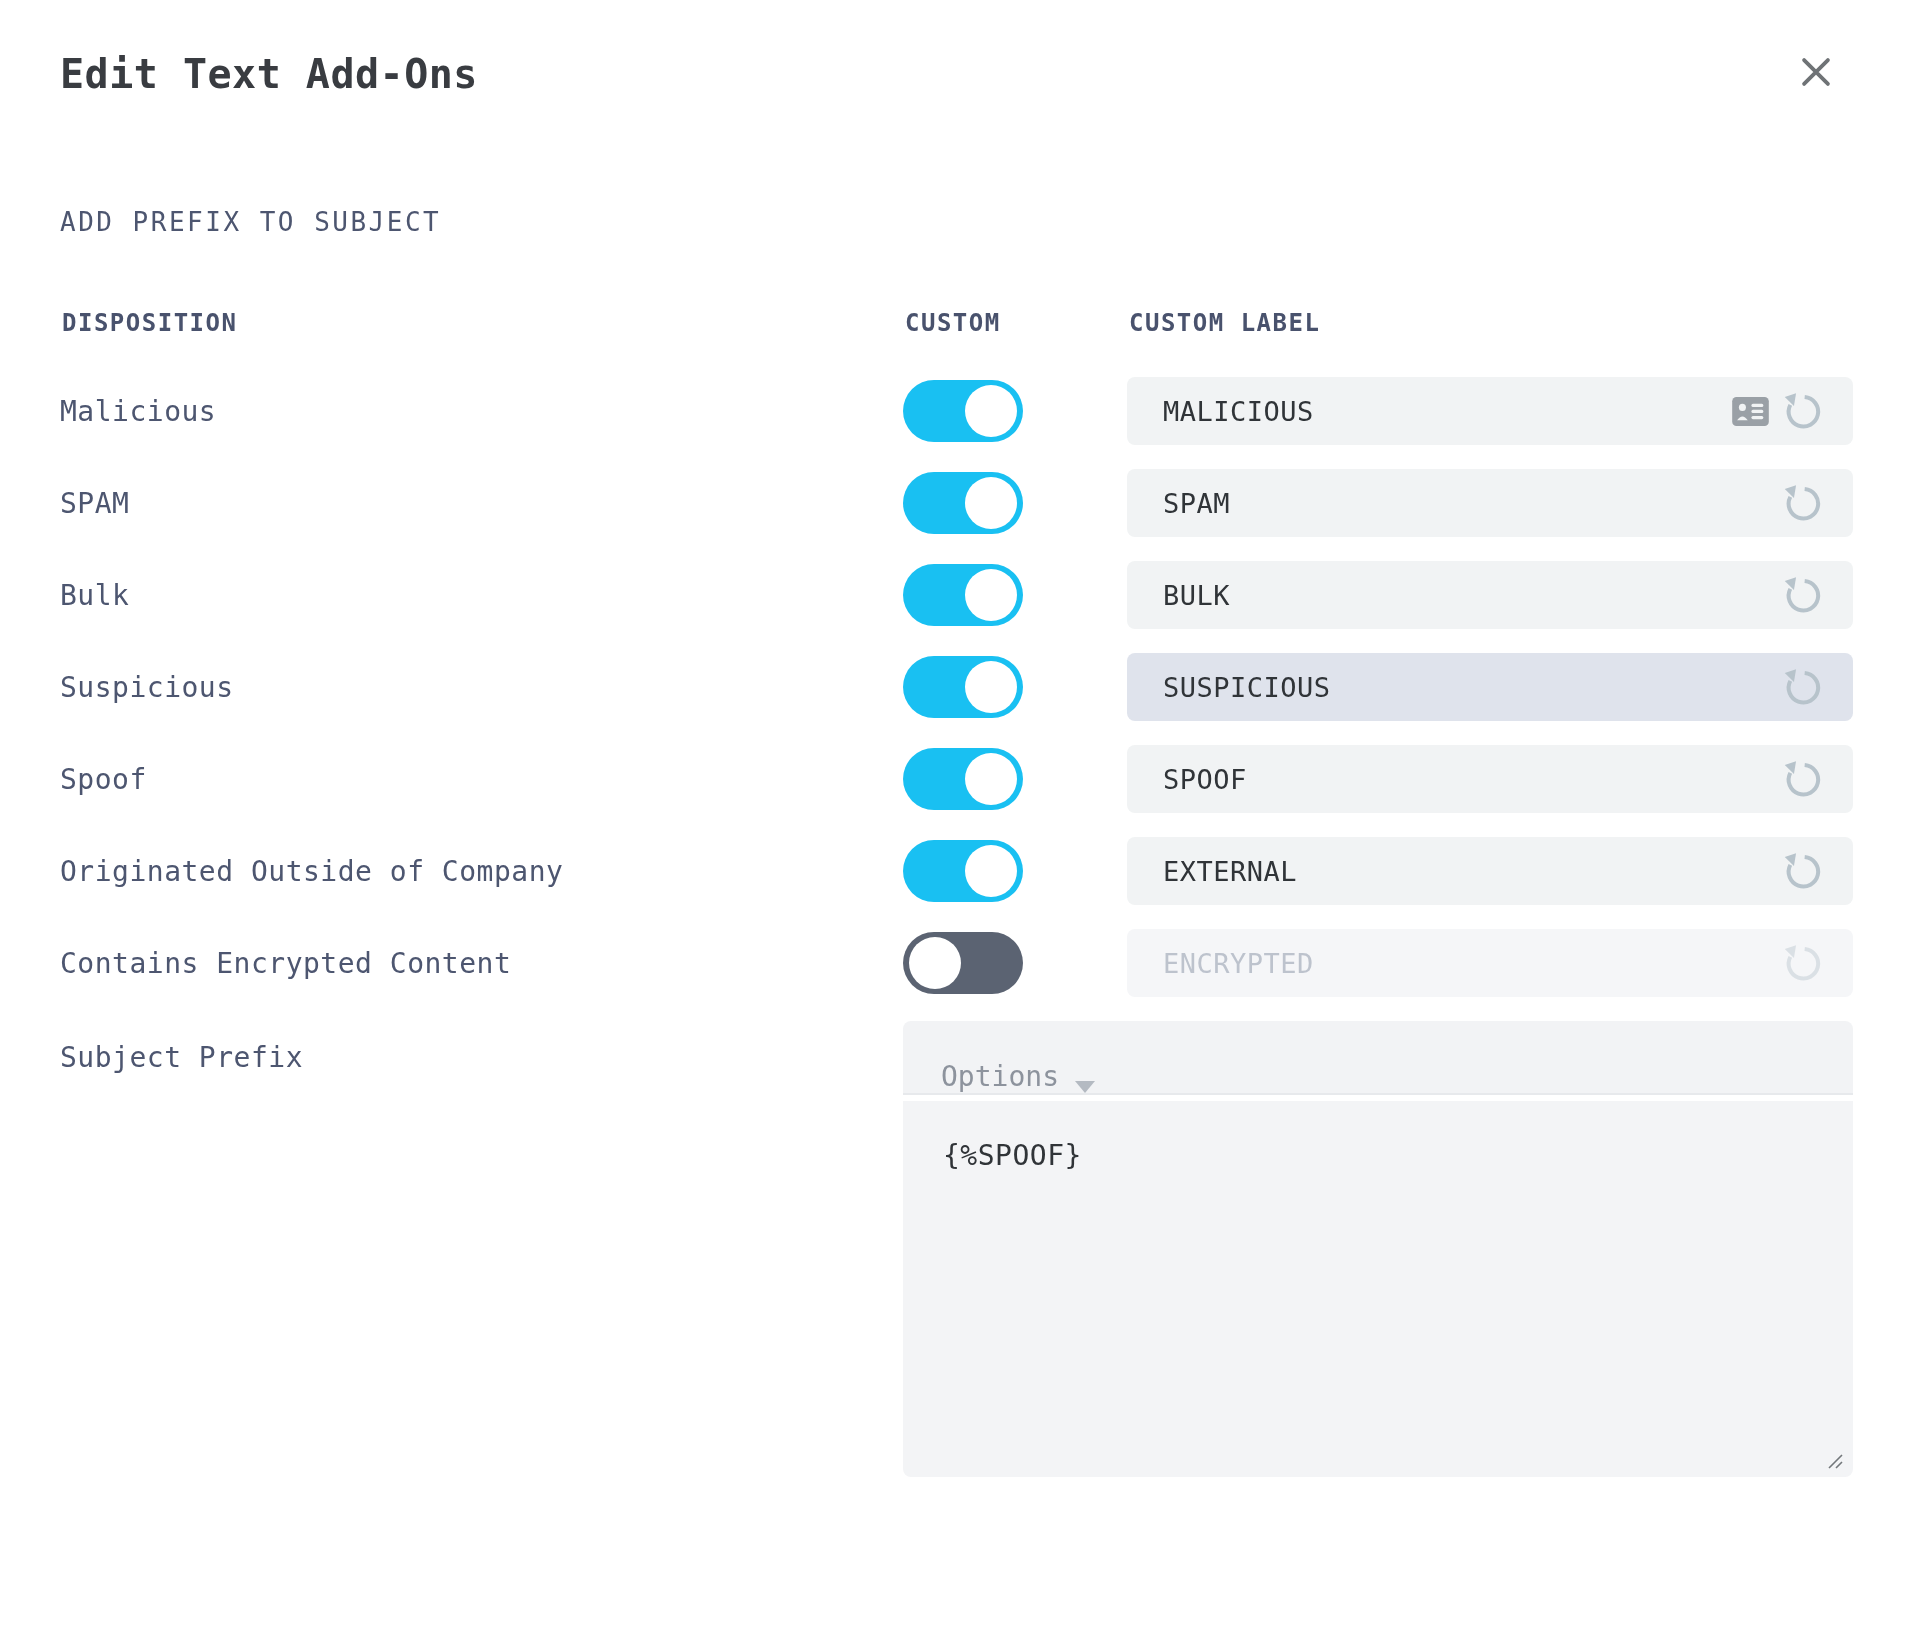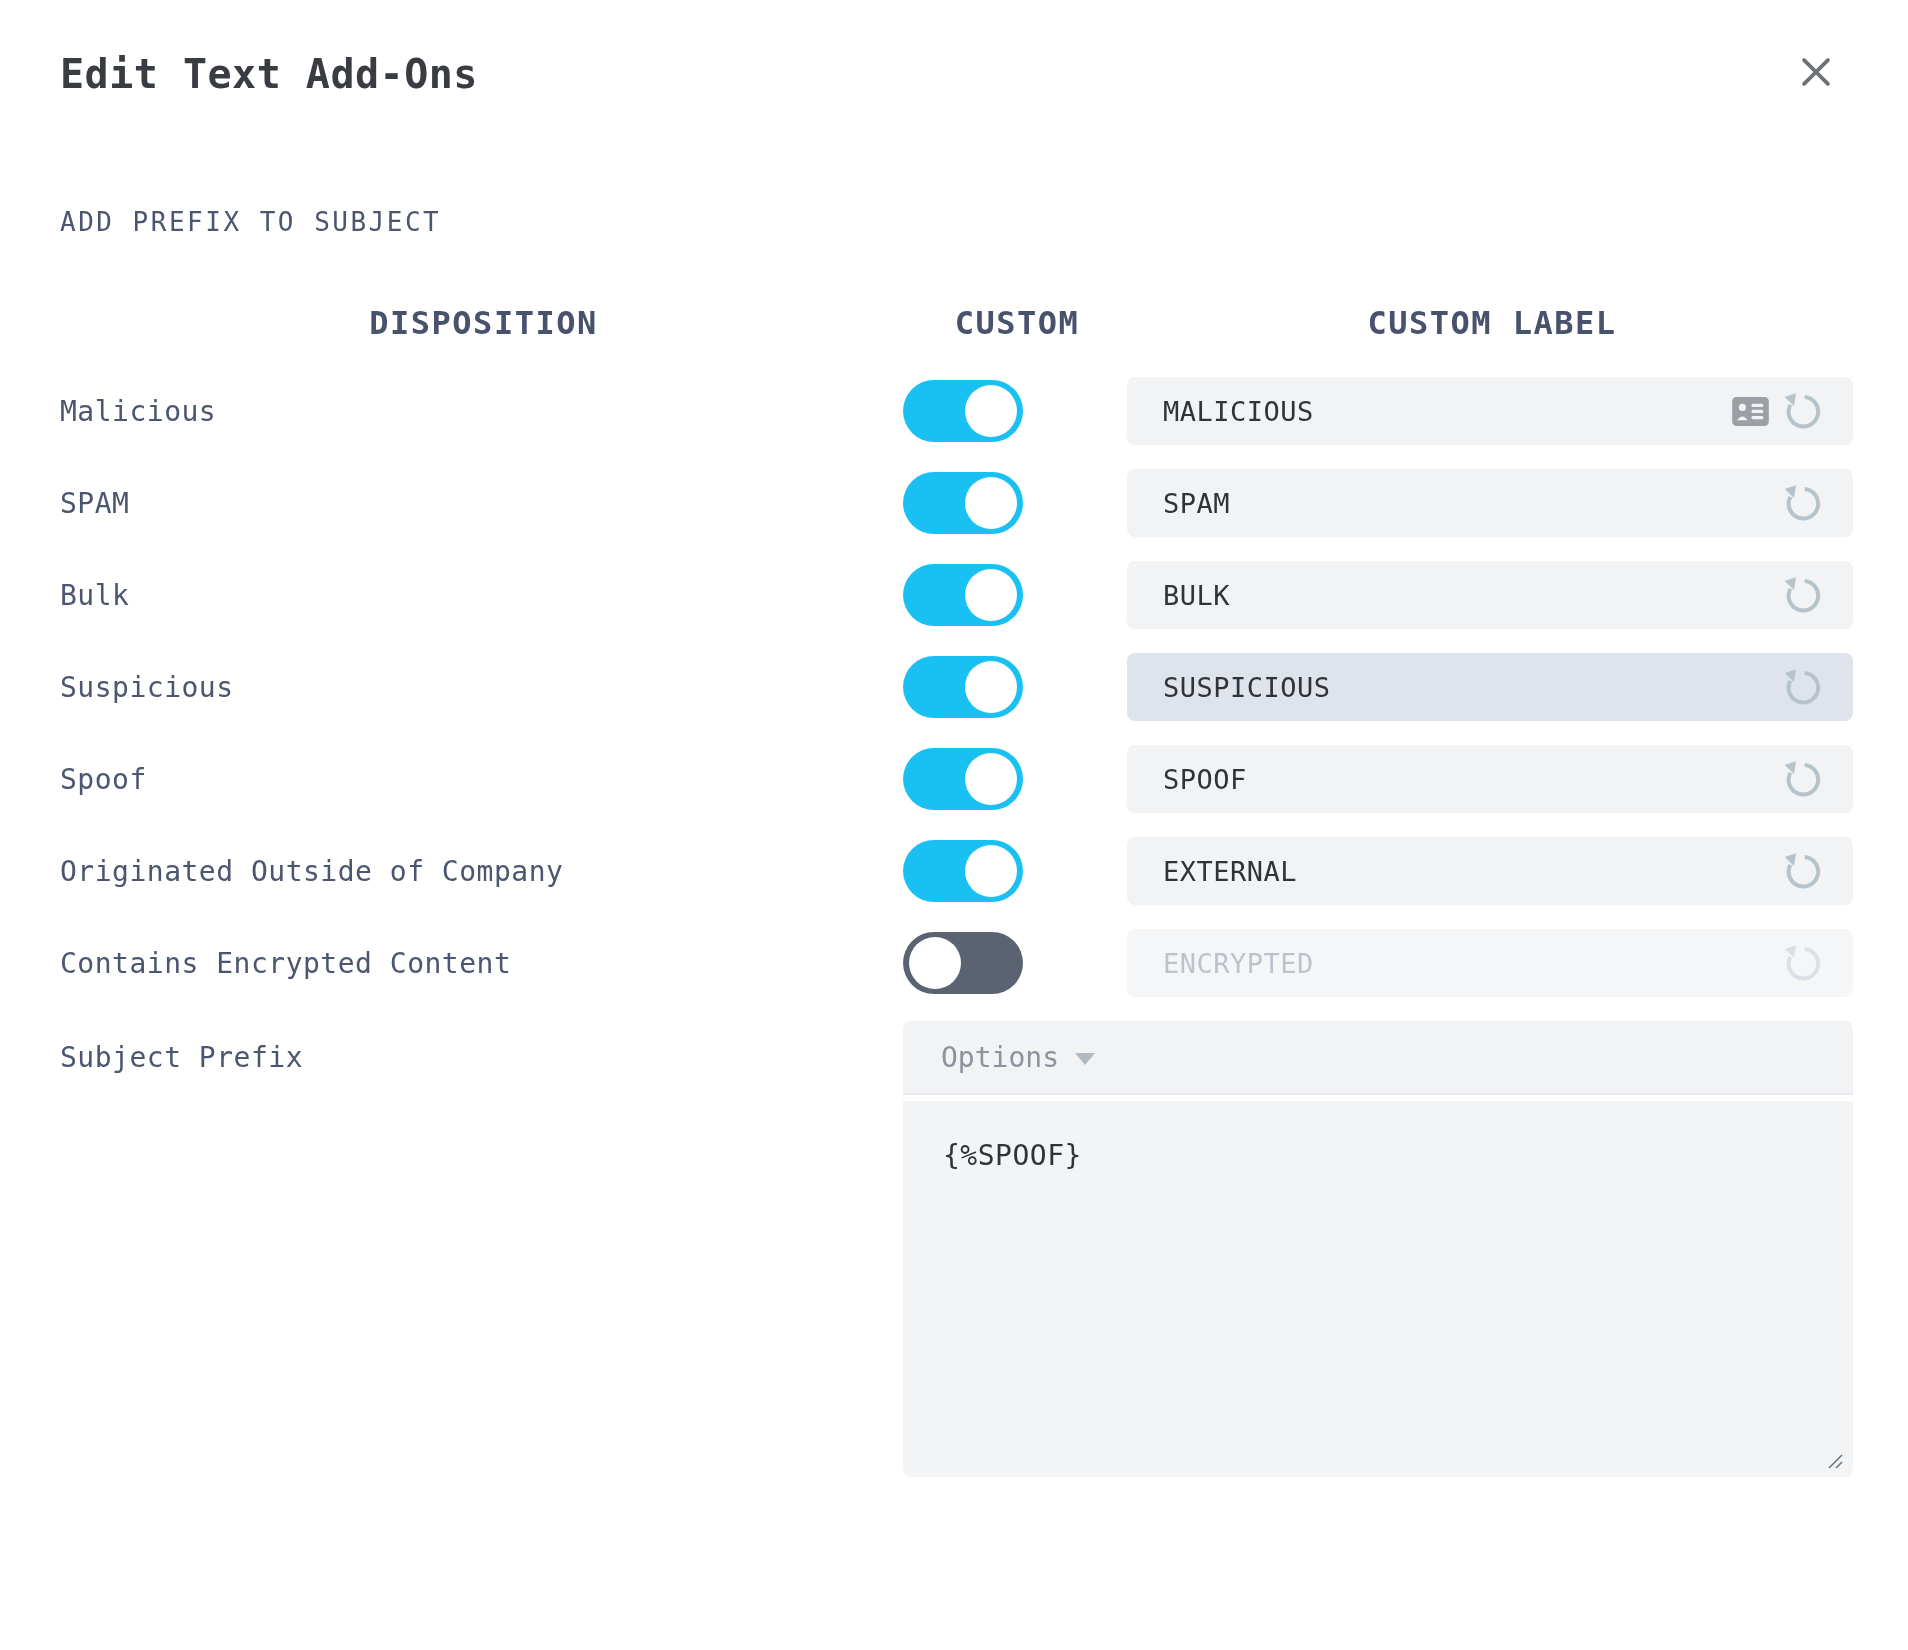--- a/index.html
+++ b/index.html
@@ -38,23 +38,22 @@
   .section-title{
     margin-top:109px;
     font-size:26px;line-height:30px;letter-spacing:2.5px;color:var(--slate);
   }
 
   .grid-header{
     display:grid;grid-template-columns:843px 224px 726px;
     margin-top:72px;padding-left:2px;
   }
   .col-header{
-    font-size:32px;font-weight:700;line-height:28px;letter-spacing:1.5px;
+    font-size:24px;font-weight:700;line-height:28px;letter-spacing:1.5px;
     color:var(--header-slate);
-    text-align:center;
   }
   .grid-rows{
     display:grid;grid-template-columns:843px 224px 726px;
     grid-auto-rows:68px;row-gap:24px;margin-top:40px;
   }
   .disposition{
     font-size:28px;color:var(--slate);align-self:center;letter-spacing:.5px;
   }
   .toggle-cell{align-self:center}
   .toggle{
@@ -84,21 +83,21 @@
     border:none;background:transparent;padding:0;display:flex;cursor:pointer;
     color:var(--reset-icon);
   }
   .field.disabled .reset{opacity:.42;cursor:default}
 
   .subject-row{display:grid;grid-template-columns:843px 950px;margin-top:24px}
   .editor{display:flex;flex-direction:column}
   .toolbar{
     height:74px;background:#f2f3f5;border-radius:8px 8px 0 0;
     border-bottom:2px solid #e7e9ec;
-    display:flex;align-items:center;padding:0 38px;gap:16px;cursor:pointer;
+    display:flex;align-items:flex-end;padding:0 38px;gap:16px;cursor:pointer;
   }
   .toolbar .options-label{font-size:28px;color:var(--muted)}
   .tri{
     width:0;height:0;margin-top:4px;
     border-left:10px solid transparent;border-right:10px solid transparent;
     border-top:12px solid #b4bac2;
   }
   .textarea{
     position:relative;margin-top:6px;height:376px;background:#f3f4f6;
     border-radius:0 0 8px 8px;padding:38px 40px;cursor:text;

